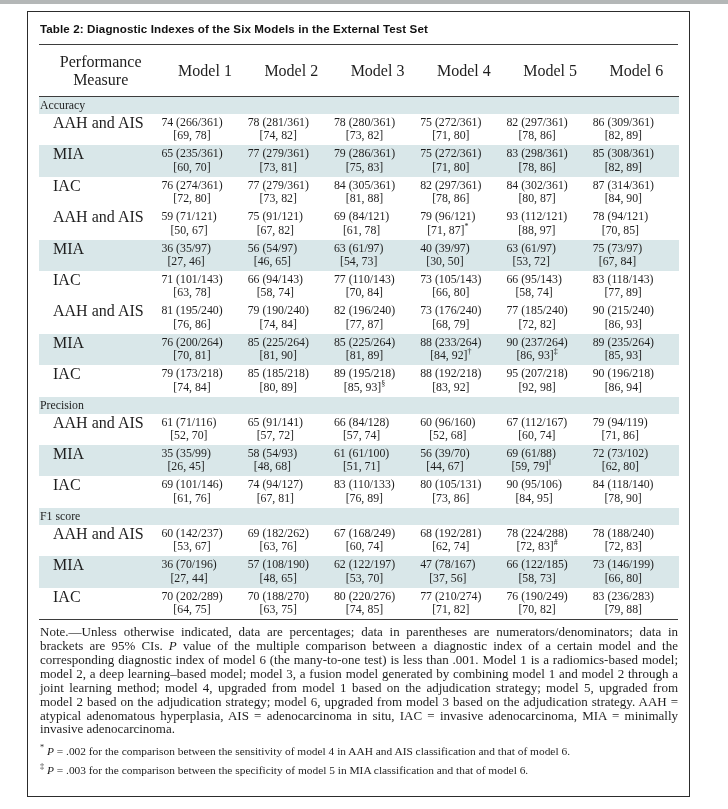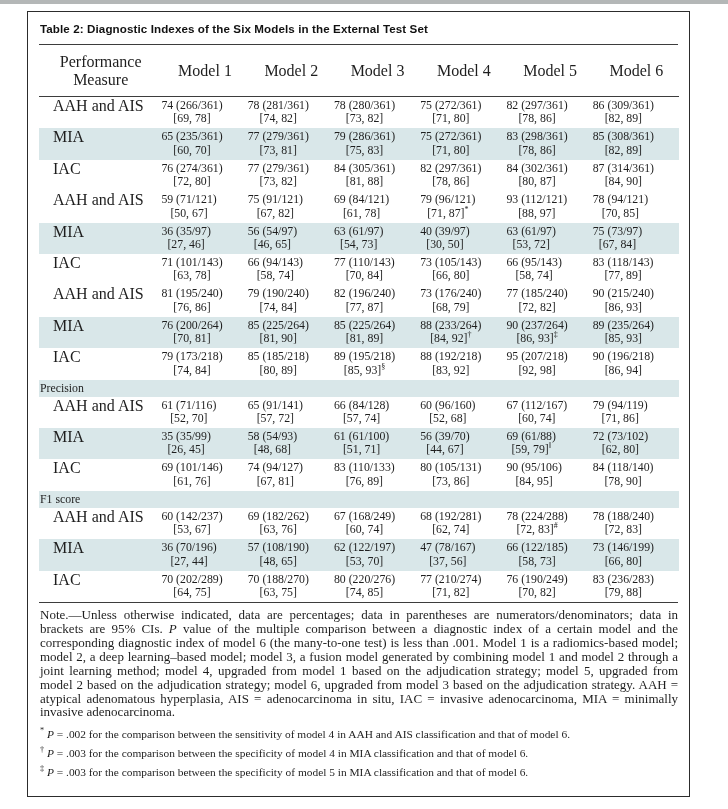--- a/index.html
+++ b/index.html
@@ -75,20 +75,23 @@
           <th>Performance Measure</th>
           <th>Model 1</th>
           <th>Model 2</th>
           <th>Model 3</th>
           <th>Model 4</th>
           <th>Model 5</th>
           <th>Model 6</th>
         </tr>
     </thead>
     <tbody id="table-body">
+        <tr class="shade">
+          <td colspan="7" class="section">Accuracy</td>
+        </tr>
         <tr class="">
           <td class="rowlabel">AAH and AIS</td>
           <td class="datacell"><span class="cw"><span class="val">74 (266/361)</span><span class="ci"><span>[69, 78]</span></span></span></td>
           <td class="datacell"><span class="cw"><span class="val">78 (281/361)</span><span class="ci"><span>[74, 82]</span></span></span></td>
           <td class="datacell"><span class="cw"><span class="val">78 (280/361)</span><span class="ci"><span>[73, 82]</span></span></span></td>
           <td class="datacell"><span class="cw"><span class="val">75 (272/361)</span><span class="ci"><span>[71, 80]</span></span></span></td>
           <td class="datacell"><span class="cw"><span class="val">82 (297/361)</span><span class="ci"><span>[78, 86]</span></span></span></td>
           <td class="datacell"><span class="cw"><span class="val">86 (309/361)</span><span class="ci"><span>[82, 89]</span></span></span></td>
         </tr>
         <tr class="shade">
@@ -225,17 +228,16 @@
         </tr>
       </tbody>
   </table>
 
   <hr class="thin-rule">
 
   <div class="note"><span>Note.—Unless otherwise indicated, data are percentages; data in parentheses are numerators/denominators; data in brackets are 95% CIs. </span><span class="pval">P</span><span> value of the multiple comparison between a diagnostic index of a certain model and the corresponding diagnostic index of model 6 (the many-to-one test) is less than .001. Model 1 is a radiomics-based model; model 2, a deep learning–based model; model 3, a fusion model generated by combining model 1 and model 2 through a joint learning method; model 4, upgraded from model 1 based on the adjudication strategy; model 5, upgraded from model 2 based on the adjudication strategy; model 6, upgraded from model 3 based on the adjudication strategy. AAH = atypical adenomatous hyperplasia, AIS = adenocarcinoma in situ, IAC = invasive adenocarcinoma, MIA = minimally invasive adenocarcinoma.</span></div>
 
   <div class="footnotes" id="footnotes">
       <div class="fn"><sup>*</sup> <span class="pval">P</span><span> = .002 for the comparison between the sensitivity of model 4 in AAH and AIS classification and that of model 6.</span></div>
-      <div class="fn"><sup>†</sup> <span class="pval">P</span><span> = .003 for the comparison between the specificity of model 4 in MIA classification and that of model 6.</span></div>
       <div class="fn"><sup>‡</sup> <span class="pval">P</span><span> = .003 for the comparison between the specificity of model 5 in MIA classification and that of model 6.</span></div>
       <div class="fn"> </div>
     </div>
 </div>
 
 </body></html>

